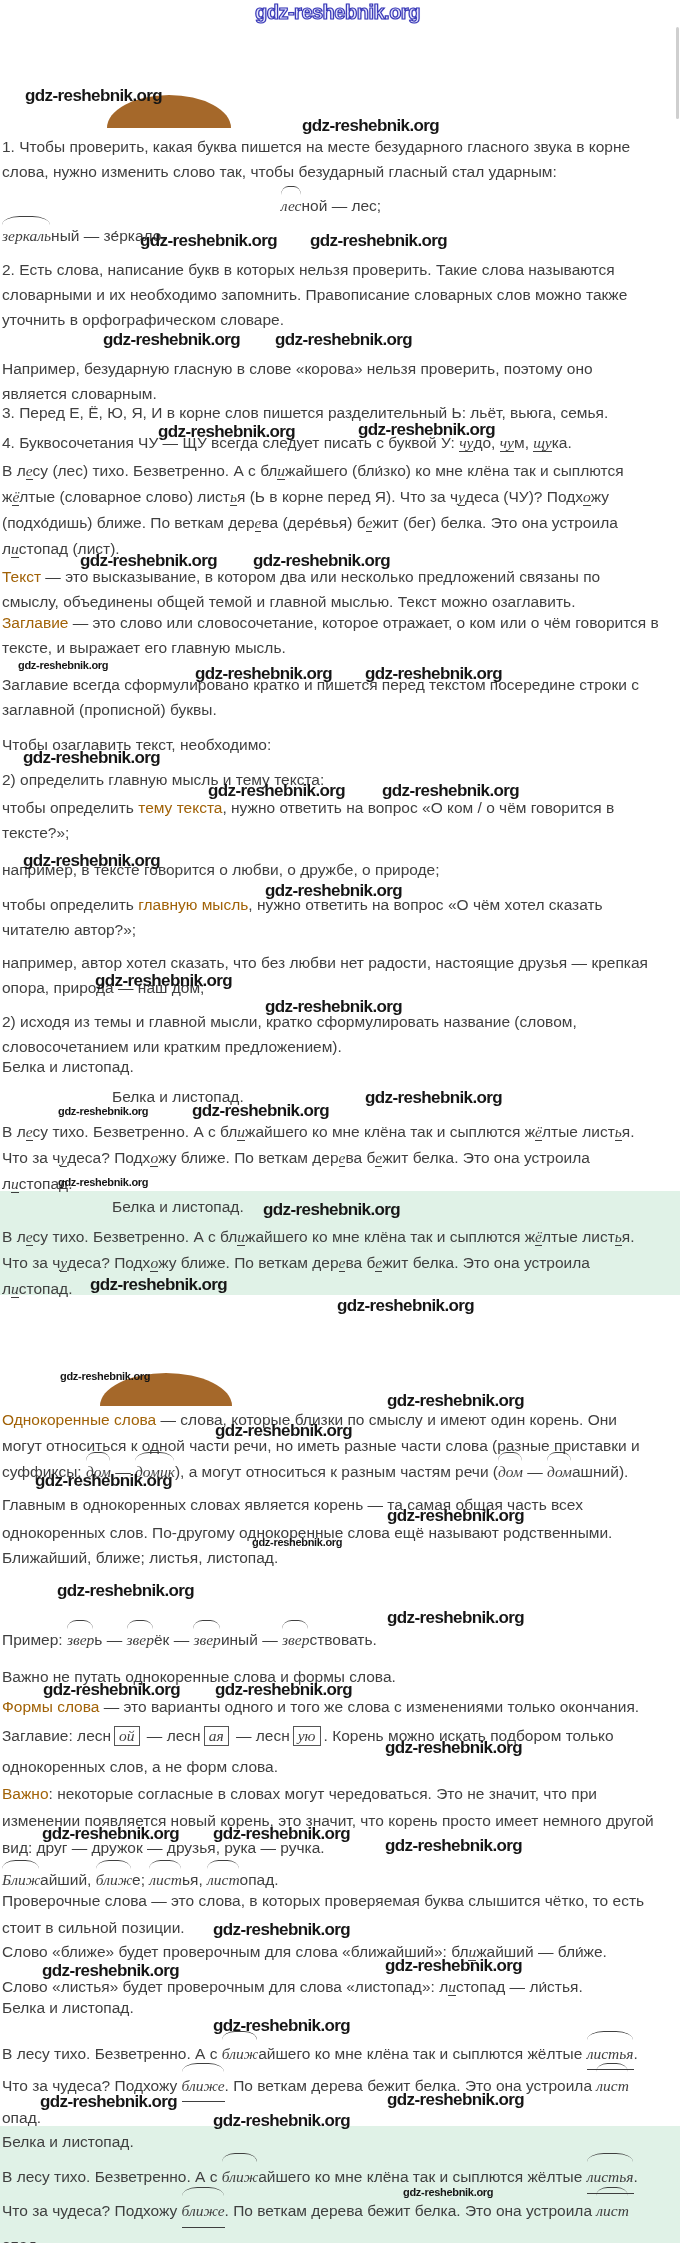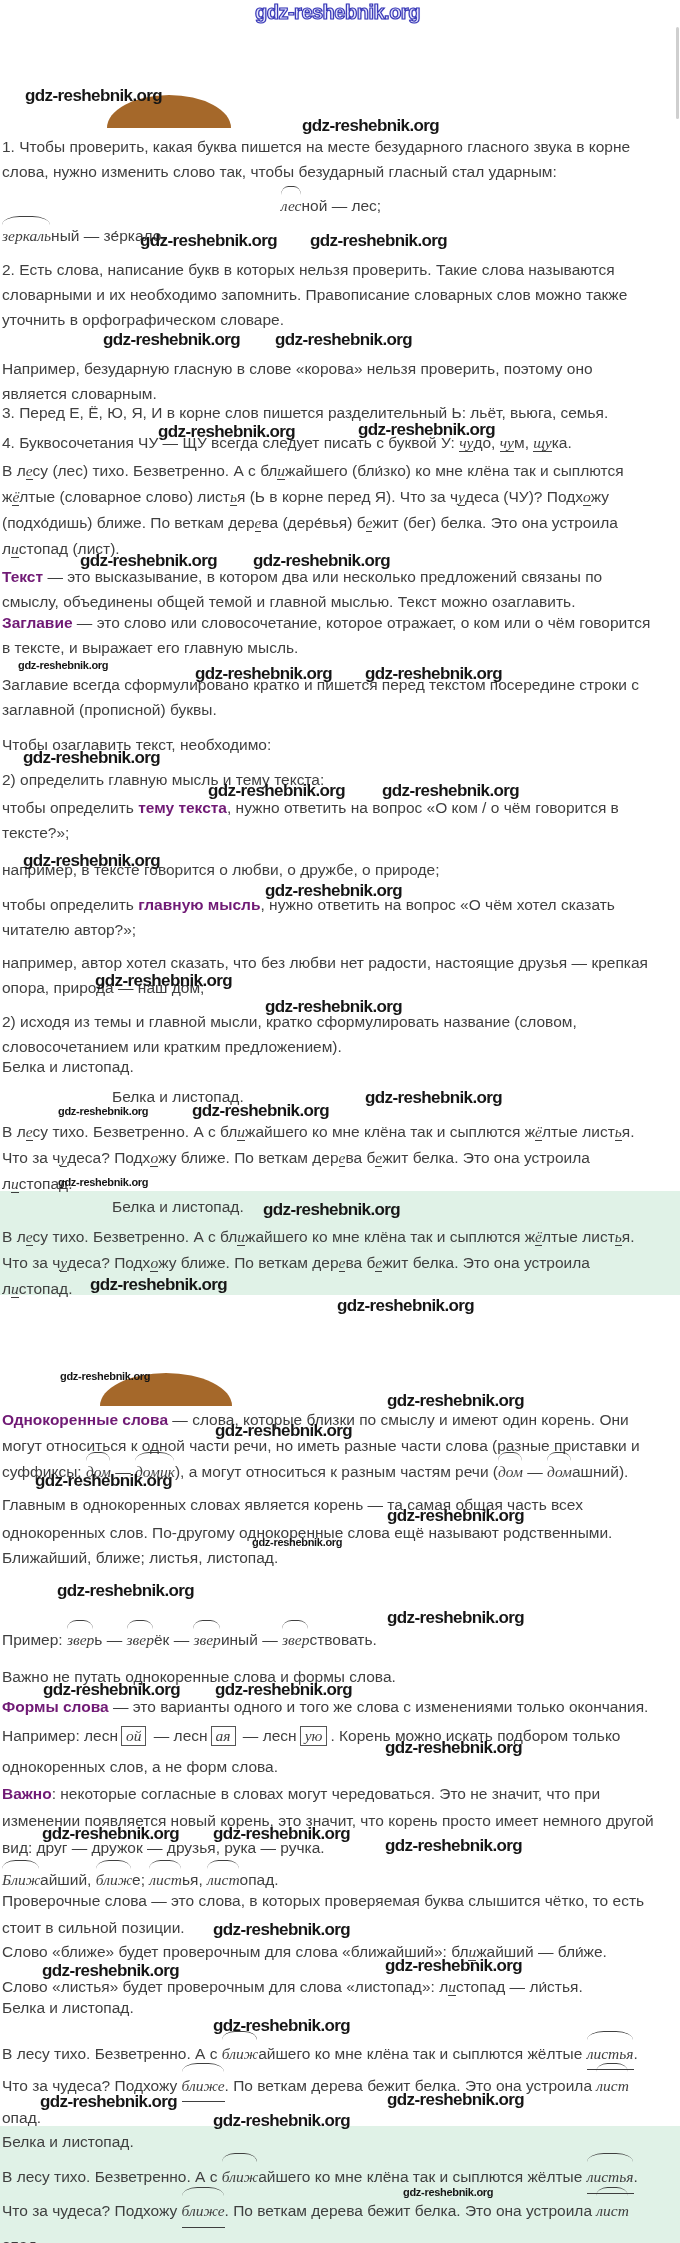--- a/index.html
+++ b/index.html
@@ -4,21 +4,21 @@
 <style>
   html,body{margin:0;padding:0;background:#fff;}
   #page{position:relative;width:680px;height:2243px;background:#ffffff;overflow:hidden;
         font-family:"Liberation Sans",sans-serif;color:#3f3f3f;}
   .p{position:absolute;left:2px;width:658px;font-size:15.5px;line-height:25px;color:#3f3f3f;z-index:2;}
   .lh26{line-height:26px;}
   .lh27{line-height:27px;}
   .lh28{line-height:28px;}
   .lh31{line-height:31px;}
   .lh33{line-height:33px;}
-  .b{font-weight:bold;color:#701a75;}
+  .b{font-weight:normal;color:#a16207;}
   .u{font-family:"Liberation Serif",serif;font-style:italic;border-bottom:1.2px solid #3f3f3f;}
   .r{font-family:"Liberation Serif",serif;font-style:italic;position:relative;display:inline-block;}
   .r::before{content:"";position:absolute;left:0;right:1px;top:-7px;height:8px;
              border-top:1.6px solid #3f3f3f;border-radius:55% 55% 0 0 / 150% 150% 0 0;}
   .ru{font-family:"Liberation Serif",serif;font-style:italic;position:relative;display:inline-block;
       border-bottom:1.2px solid #3f3f3f;}
   .ru::before{content:"";position:absolute;left:0;right:1px;top:-7px;height:8px;
              border-top:1.6px solid #3f3f3f;border-radius:55% 55% 0 0 / 150% 150% 0 0;}
   .box{font-family:"Liberation Serif",serif;font-style:italic;border:1px solid #555;
        padding:0 4px 1px 4px;margin:0 3px;}
@@ -70,21 +70,21 @@
 
   <div class="p indent" style="top:1194px;">Белка и листопад.</div>
   <div class="p lh26" style="top:1224px;"><span>В л</span><span class="u">е</span><span>су тихо. Безветренно. А с бл</span><span class="u">и</span><span>жайшего ко мне клёна так и сыплются ж</span><span class="u">ё</span><span>лтые лист</span><span class="u">ь</span><span>я. Что за ч</span><span class="u">у</span><span>деса? Подх</span><span class="u">о</span><span>жу ближе. По веткам дер</span><span class="u">е</span><span>ва б</span><span class="u">е</span><span>жит белка. Это она устроила л</span><span class="u">и</span><span>стопад.</span></div>
 
   <div class="p lh26" style="top:1407px;"><span class="b">Однокоренные слова</span><span> — слова, которые близки по смыслу и имеют один корень. Они могут относиться к одной части речи, но иметь разные части слова (разные приставки и суффиксы: </span><span class="r">дом</span><span> — </span><span class="r">домик</span><span>), а могут относиться к разным частям речи (</span><span class="r">дом</span><span> — </span><span class="r">дом</span><span>ашний).</span></div>
   <div class="p lh28" style="top:1491px;">Главным в однокоренных словах является корень — та самая общая часть всех однокоренных слов. По-другому однокоренные слова ещё называют родственными.</div>
   <div class="p" style="top:1545px;">Ближайший, ближе; листья, листопад.</div>
   <div class="p" style="top:1627px;"><span>Пример: </span><span class="r">звер</span><span>ь — </span><span class="r">звер</span><span>ёк — </span><span class="r">звер</span><span>иный — </span><span class="r">звер</span><span>ствовать.</span></div>
   <div class="p" style="top:1664px;">Важно не путать однокоренные слова и формы слова.</div>
   <div class="p" style="top:1694px;"><span class="b">Формы слова</span><span> — это варианты одного и того же слова с изменениями только окончания.</span></div>
-  <div class="p lh31" style="top:1720px;"><span>Например: лесн</span><span class="box">ой</span><span> — лесн</span><span class="box">ая</span><span> — лесн</span><span class="box">ую</span><span>. Корень можно искать подбором только однокоренных слов, а не форм слова.</span></div>
+  <div class="p lh31" style="top:1720px;"><span>Заглавие: лесн</span><span class="box">ой</span><span> — лесн</span><span class="box">ая</span><span> — лесн</span><span class="box">ую</span><span>. Корень можно искать подбором только однокоренных слов, а не форм слова.</span></div>
   <div class="p lh27" style="top:1780px;"><span class="b">Важно</span><span>: некоторые согласные в словах могут чередоваться. Это не значит, что при изменении появляется новый корень, это значит, что корень просто имеет немного другой вид: друг — дружок — друзья, рука — ручка.</span></div>
   <div class="p" style="top:1867px;"><span class="r">Ближ</span><span>айший, </span><span class="r">ближ</span><span>е; </span><span class="r">лист</span><span>ья, </span><span class="r">лист</span><span>опад.</span></div>
   <div class="p lh27" style="top:1887px;">Проверочные слова — это слова, в которых проверяемая буква слышится чётко, то есть стоит в сильной позиции.</div>
   <div class="p" style="top:1974px;"><span>Слово «листья» будет проверочным для слова «листопад»: л</span><span class="u">и</span><span>стопад — ли́стья.</span></div>
   <div class="p" style="top:1939px;"><span>Слово «ближе» будет проверочным для слова «ближайший»: бл</span><span class="u">и</span><span>жайший — бли́же.</span></div>
   <div class="p" style="top:1995px;">Белка и листопад.</div>
   <div class="p lh31" style="top:2038px;"><span>В лесу тихо. Безветренно. А с </span><span class="r">ближ</span><span>айшего ко мне клёна так и сыплются жёлтые </span><span class="ru">листья</span><span>. Что за чудеса? Подхожу </span><span class="ru">ближе</span><span>. По веткам дерева бежит белка. Это она устроила </span><span class="r">лист</span><span>опад.</span></div>
 
   <div class="p" style="top:2129px;">Белка и листопад.</div>
   <div class="p lh33" style="top:2160px;"><span>В лесу тихо. Безветренно. А с </span><span class="r">ближ</span><span>айшего ко мне клёна так и сыплются жёлтые </span><span class="ru">листья</span><span>. Что за чудеса? Подхожу </span><span class="ru">ближе</span><span>. По веткам дерева бежит белка. Это она устроила </span><span class="r">лист</span><span>опад.</span></div>

